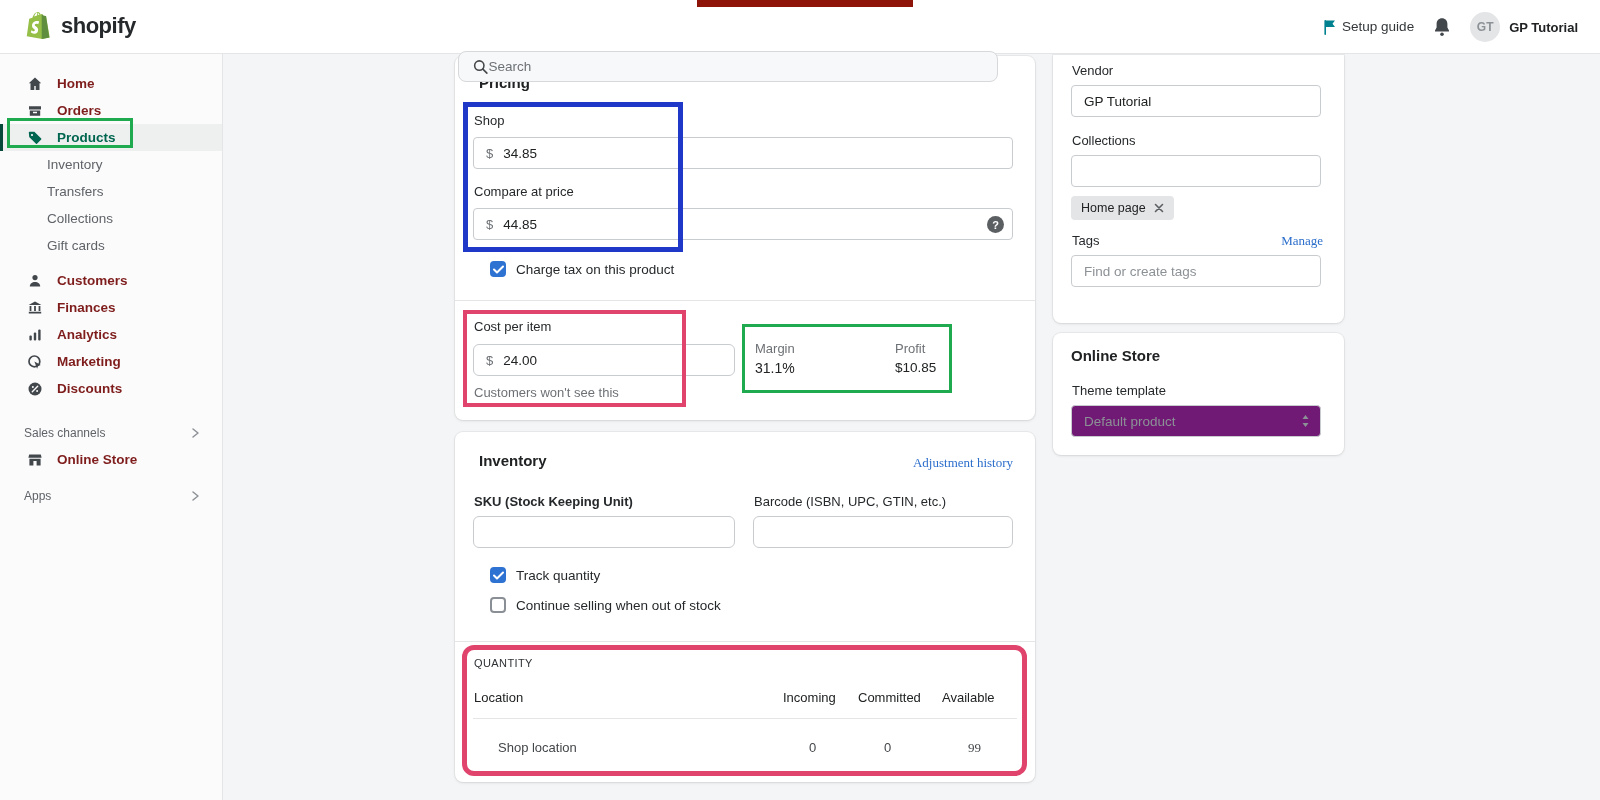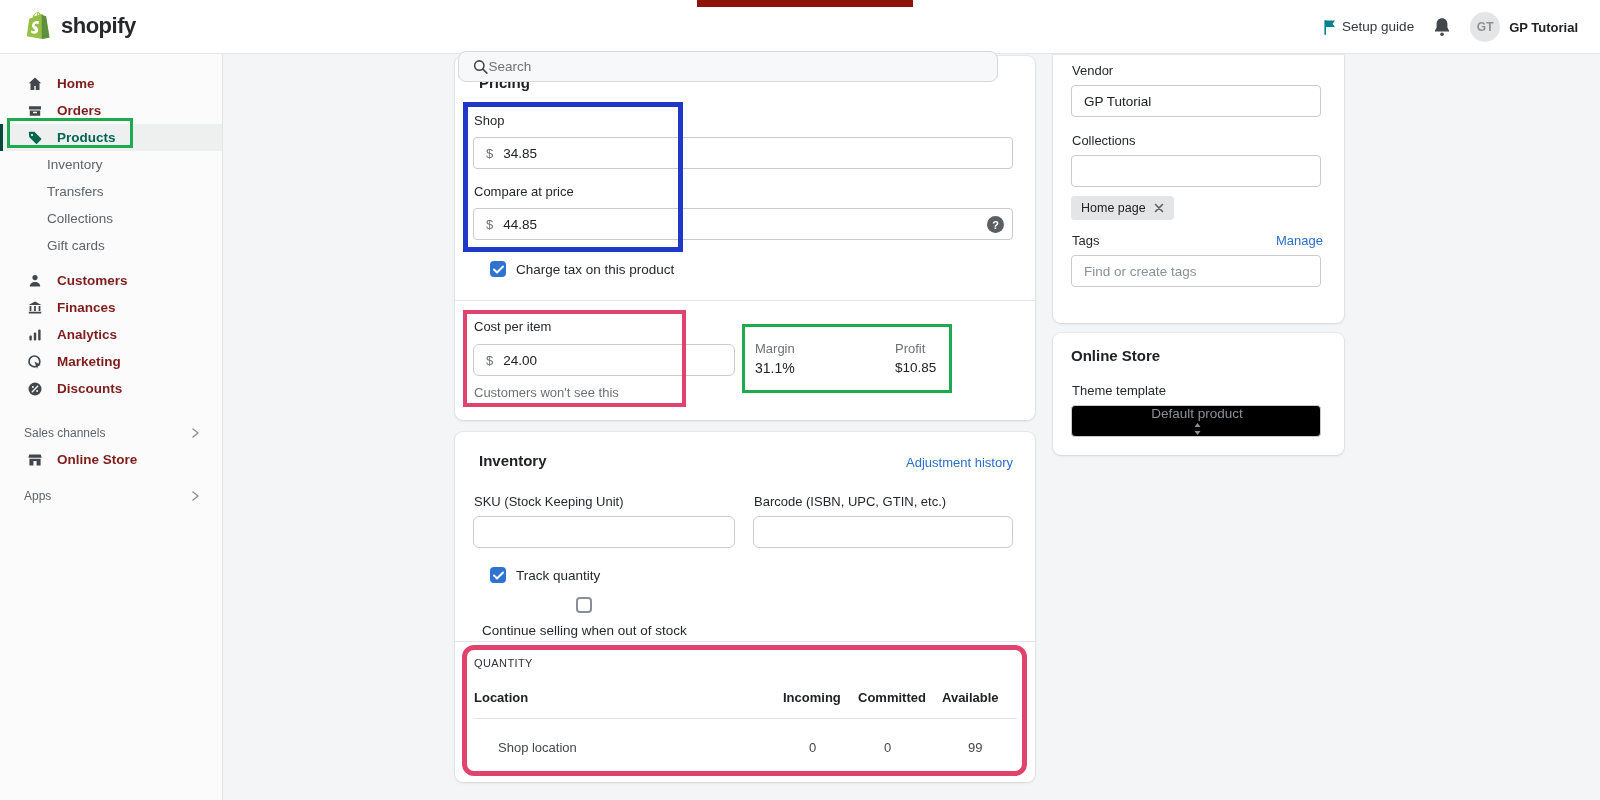--- a/index.html
+++ b/index.html
@@ -54,34 +54,34 @@
   .money-input { position:absolute; display:flex; align-items:center; gap:10px;
     border:1px solid #c9cccf; border-radius:4px; background:#fff; height:32px; padding:0 12px; }
   .money-prefix { font-size:13px; color:#6d7175; }
   .money-value { font-size:13.5px; color:#202223; }
   .divider { position:absolute; left:0; width:100%; height:1px; background:#e3e5e7; }
   .checkbox-row { position:absolute; display:flex; align-items:center; gap:10px; cursor:pointer;padding-left:15px; }
   .cb { width:16px; height:16px; border-radius:4px; flex:0 0 16px; }
   .cb.checked { background:#2e72d2; display:flex; align-items:center; justify-content:center; }
   .cb.unchecked { background:#fff; border:2px solid #898f94; }
   .cb-label { font-size:13.5px; color:#26292b; }
-  .link { color:#2c6ecb; font-size:13px; cursor:pointer; text-decoration:none; }
+  .link { color:#2c6ecb; font-size:13px; cursor:pointer; text-decoration:none;font-family:Liberation Serif, serif; }
   .helper-text { font-size:13px; color:#6d7175; }
   .card-title { font-size:15px; font-weight:700; color:#202223; }
 
-  .qty-col-head { position:absolute; font-size:13px; font-weight:700; color:#202223; }
+  .qty-col-head { position:absolute; font-size:13px; font-weight:400; color:#202223; }
   .qty-val { position:absolute; font-size:13px; color:#44474a;margin-left:24px; }
 
   .chip { position:absolute; display:inline-flex; align-items:center; gap:8px;
     background:#e4e5e7; border-radius:4px; height:24px; padding:0 10px;
     font-size:12.5px; color:#202223; cursor:pointer; }
 
   .select-box { position:absolute; border:1px solid #c9cccf; border-radius:4px; height:32px;
     display:flex; align-items:center; justify-content:space-between; padding:0 10px 0 12px;
-    font-size:13.5px; color:#8c9196; background:#000000; cursor:pointer;flex-direction:column; }
+    font-size:13.5px; color:#8c9196; background:#701a75; cursor:pointer; }
 
   .help-circle { position:absolute; width:17px; height:17px; border-radius:50%;
     background:#5c5f62; color:#fff; font-size:11px; font-weight:700;
     display:flex; align-items:center; justify-content:center; cursor:pointer; }
 
   
   .ann { position:absolute; pointer-events:none; z-index:40; }
   .ann-blue { border:5px solid #2038c7; }
   .ann-pink4 { border:4px solid #e0446d; }
   .ann-pink5 { border:5px solid #e0446d; border-radius:12px; }
@@ -281,34 +281,34 @@
   <div class="helper-text" style="position:absolute; left:300px; top:285px;">Margin</div>
   <div style="position:absolute; left:300px; top:304px; font-size:14px; color:#202223;">31.1%</div>
   <div class="helper-text" style="position:absolute; left:440px; top:285px;">Profit</div>
   <div style="position:absolute; left:440px; top:304px; font-size:13.5px; color:#202223;">$10.85</div>
 </div>
 
 <div class="card" style="left:455px; top:432px; width:580px; height:350px;">
   <div class="card-title" style="position:absolute; left:24px; top:20px;">Inventory</div>
   <a class="link" style="position:absolute; right:22px; top:23px;">Adjustment history</a>
 
-  <div class="field-label" style="position:absolute; left:19px; top:62px;">SKU (Stock Keeping Unit)</div>
+  <div class="field-label" style="position:absolute; left:19px; top:62px;font-weight:bold;">SKU (Stock Keeping Unit)</div>
   <input class="text-input" style="position: absolute; left: 18px; top: 84px; width: 262px; border-radius: 6px;">
   <div class="field-label" style="position:absolute; left:299px; top:62px;">Barcode (ISBN, UPC, GTIN, etc.)</div>
   <input class="text-input" style="position: absolute; left: 298px; top: 84px; width: 260px; border-radius: 6px;">
 
   <div class="checkbox-row" style="left:20px; top:135px;">
     <span class="cb checked">
       <svg width="11" height="9" viewBox="0 0 11 9">
           <path d="M1 4.5 4 7.5 10 1.5" fill="none" stroke="#fff" stroke-width="2" stroke-linecap="round" stroke-linejoin="round"></path>
         </svg>
     </span>
     <span class="cb-label">Track quantity</span>
   </div>
-  <div class="checkbox-row" style="left:12px; top:165px;flex-direction:column;">
+  <div class="checkbox-row" style="left:20px; top:165px;">
     <span class="cb unchecked"></span>
     <span class="cb-label">Continue selling when out of stock</span>
   </div>
 
   <div class="divider" style="top:209px;"></div>
 
   <div style="position:absolute; left:19px; top:225px; font-size:11px; letter-spacing:0.4px; color:#303336;">QUANTITY</div>
 
   <div class="qty-col-head" style="left:19px; top:258px;">Location</div>
   <div class="qty-col-head" style="left:328px; top:258px;">Incoming</div>

